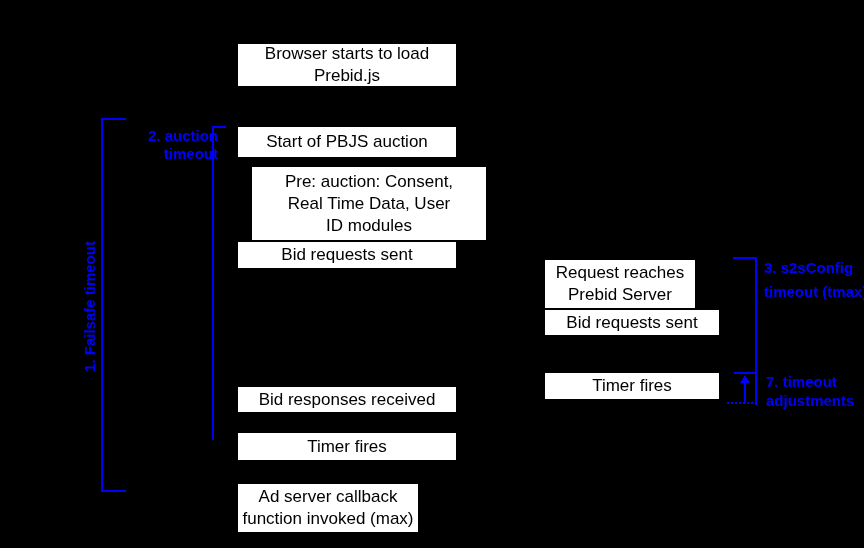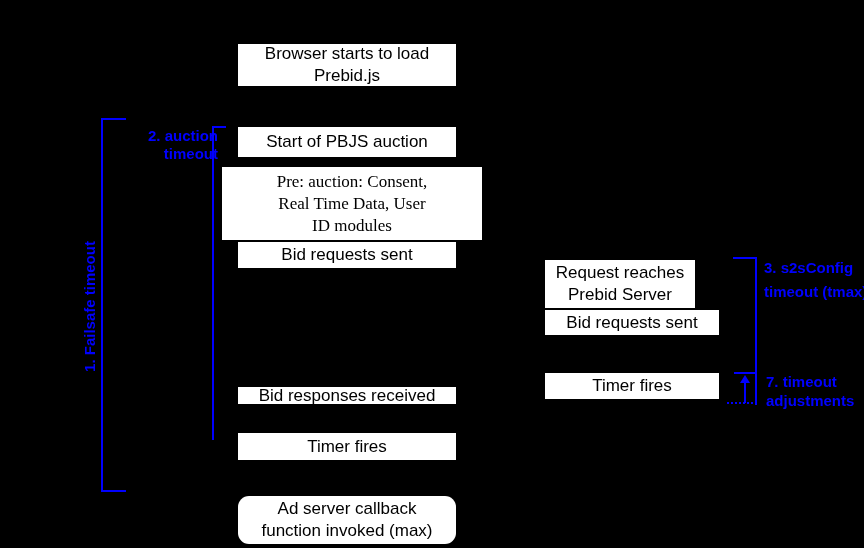--- a/index.html
+++ b/index.html
@@ -56,31 +56,31 @@
 </head>
 <body>
 
 <div id="stage">
 
   <div class="box" style="left:226px;top:44px;width:218px;height:42px;">Browser starts to load
 Prebid.js</div>
 
   <div class="box" style="left:226px;top:127px;width:218px;height:30px;">Start of PBJS auction</div>
 
-  <div class="box joined" style="left:210px;top:165px;width:260px;height:75px;font-family:Liberation Serif, serif;">Pre: auction: Consent,
+  <div class="box joined" style="left:240px;top:165px;width:234px;height:75px;">Pre: auction: Consent,
 Real Time Data, User
 ID modules</div>
 
   <div class="box joined" style="left:226px;top:240px;width:218px;height:28px;">Bid requests sent</div>
 
-  <div class="box" style="left:226px;top:387px;width:218px;height:17px;">Bid responses received</div>
+  <div class="box" style="left:226px;top:387px;width:218px;height:25px;">Bid responses received</div>
 
   <div class="box" style="left:226px;top:433px;width:218px;height:27px;">Timer fires</div>
 
-  <div class="box" style="left:226px;top:496px;width:218px;height:48px;border-radius:11px;">Ad server callback
+  <div class="box" style="left:226px;top:484px;width:180px;height:48px;">Ad server callback
 function invoked (max)</div>
 
   <div class="box" style="left:533px;top:260px;width:150px;height:48px;">Request reaches
 Prebid Server</div>
 
   <div class="box joined" style="left:533px;top:308px;width:174px;height:27px;">Bid requests sent</div>
 
   <div class="box" style="left:533px;top:373px;width:174px;height:26px;">Timer fires</div>
 
   <div class="vline" style="left:89px;top:118px;height:374px;"></div>

